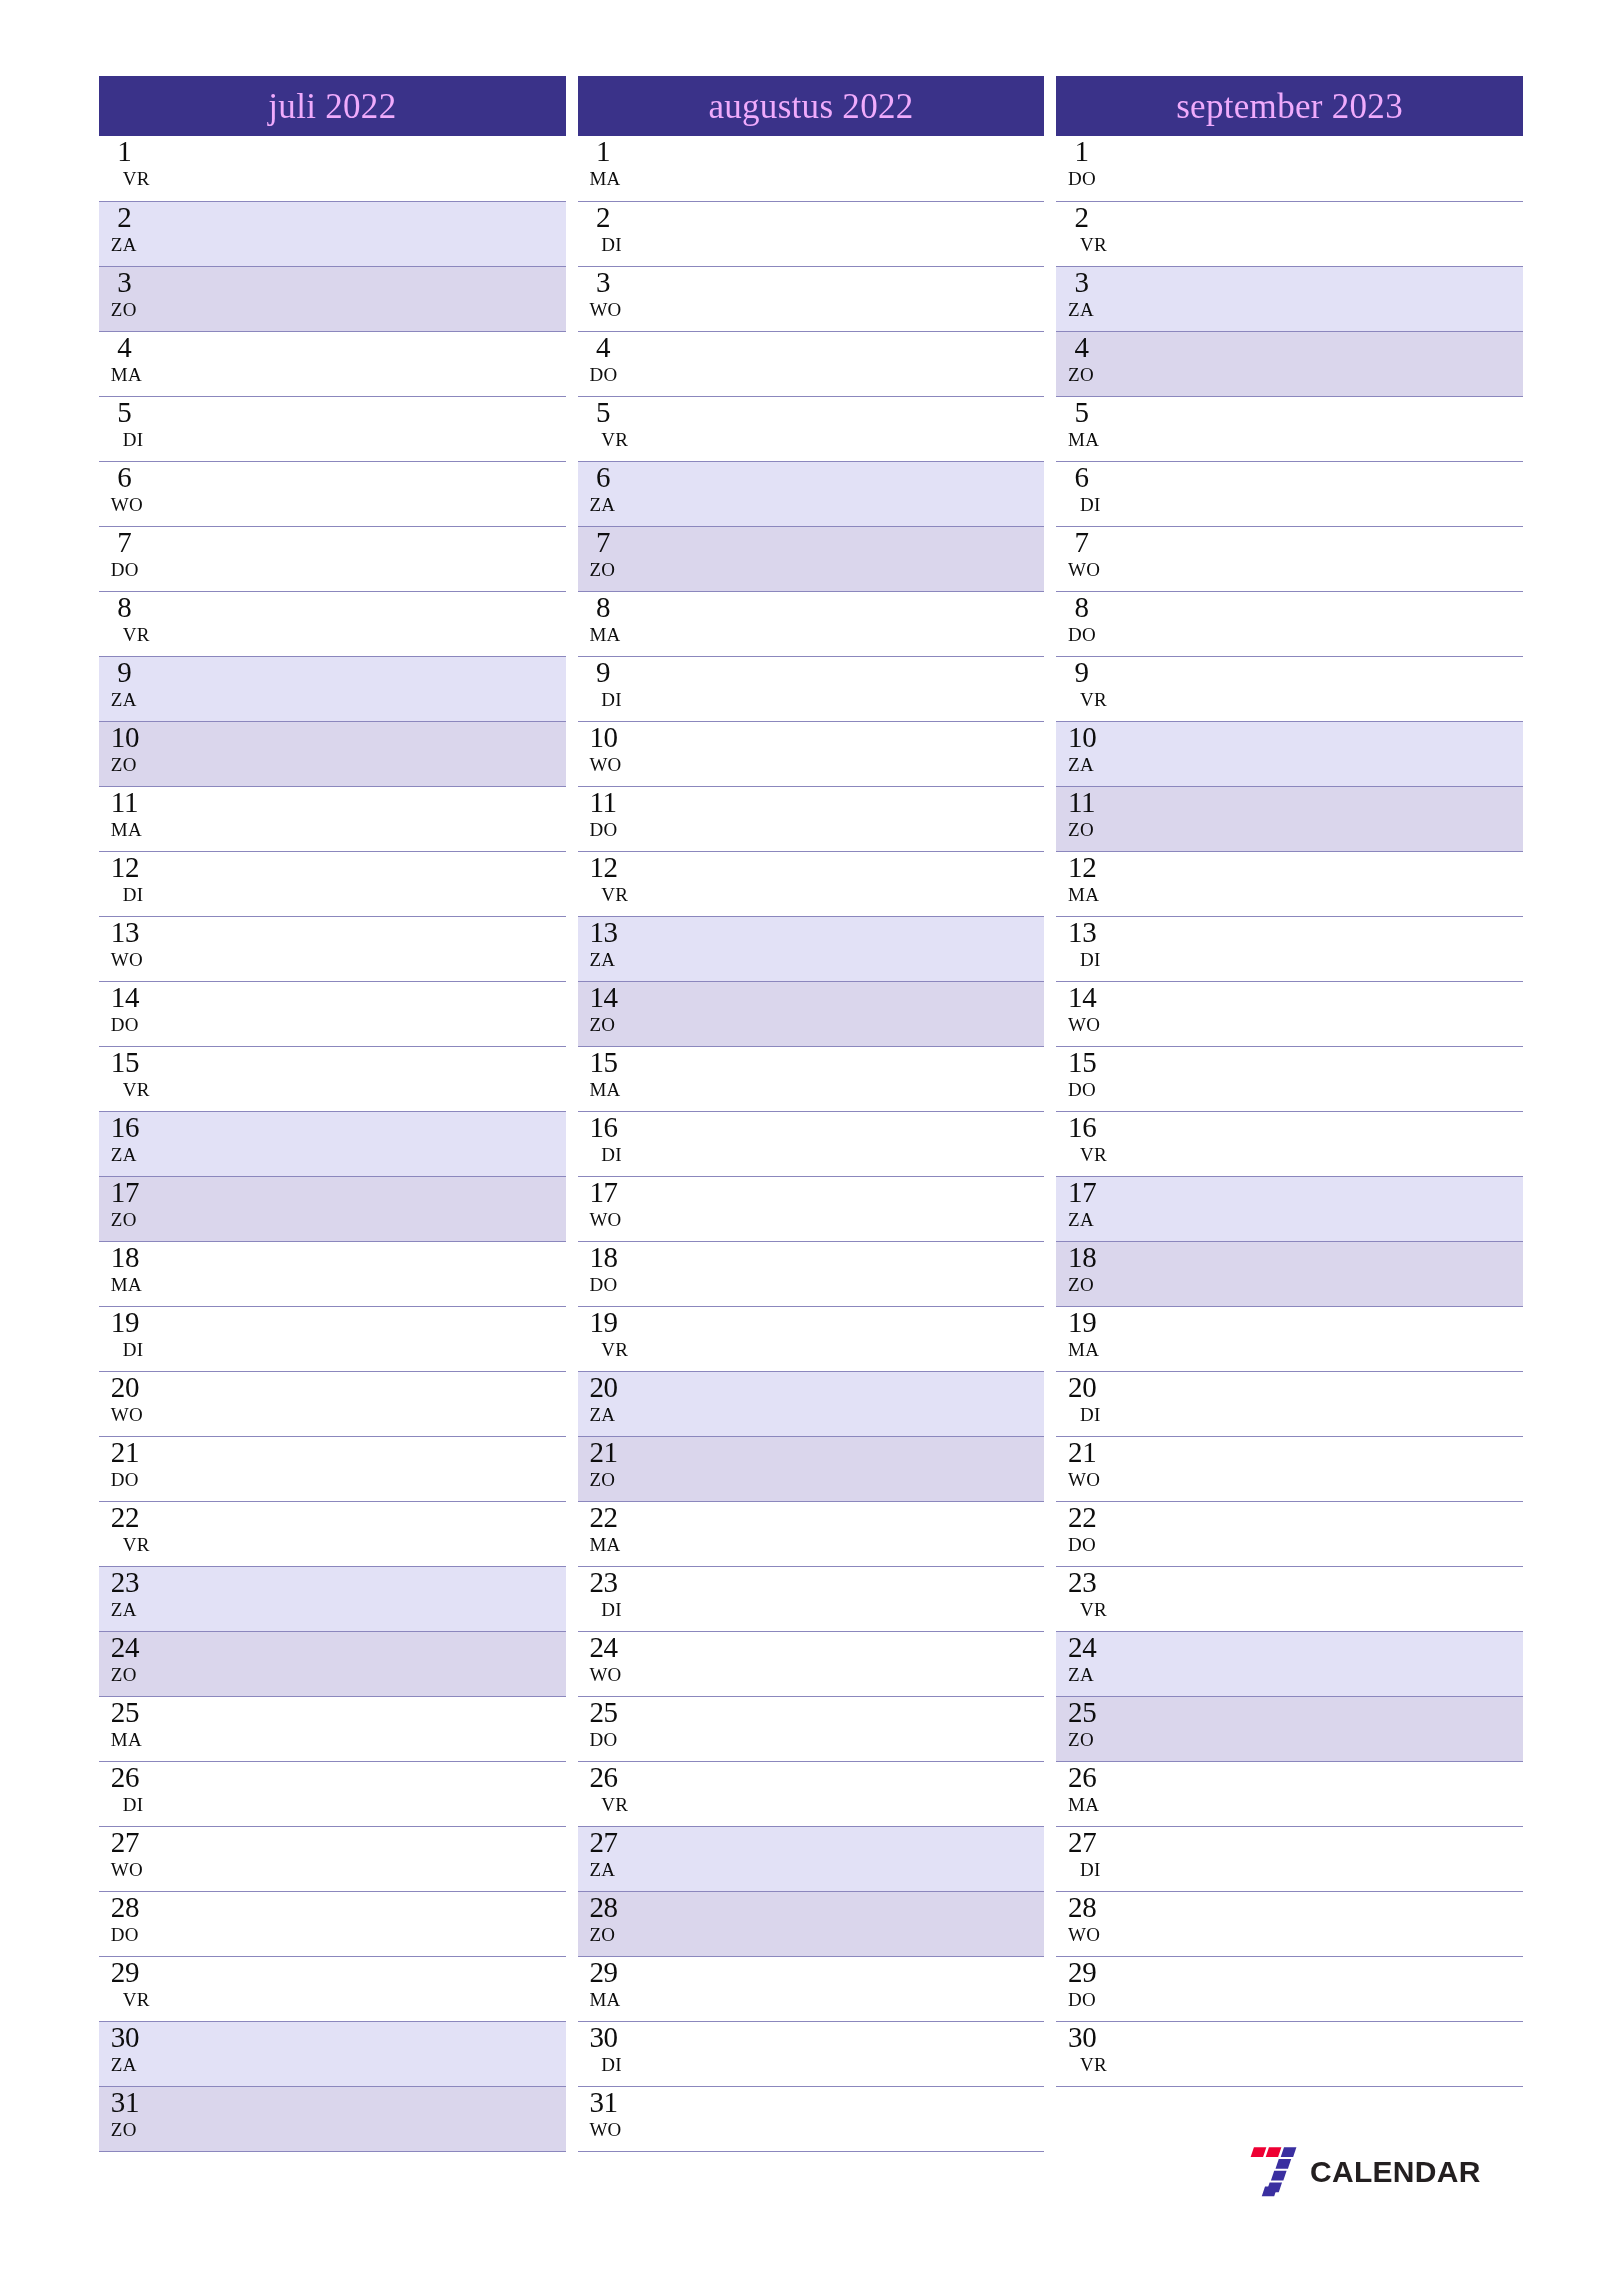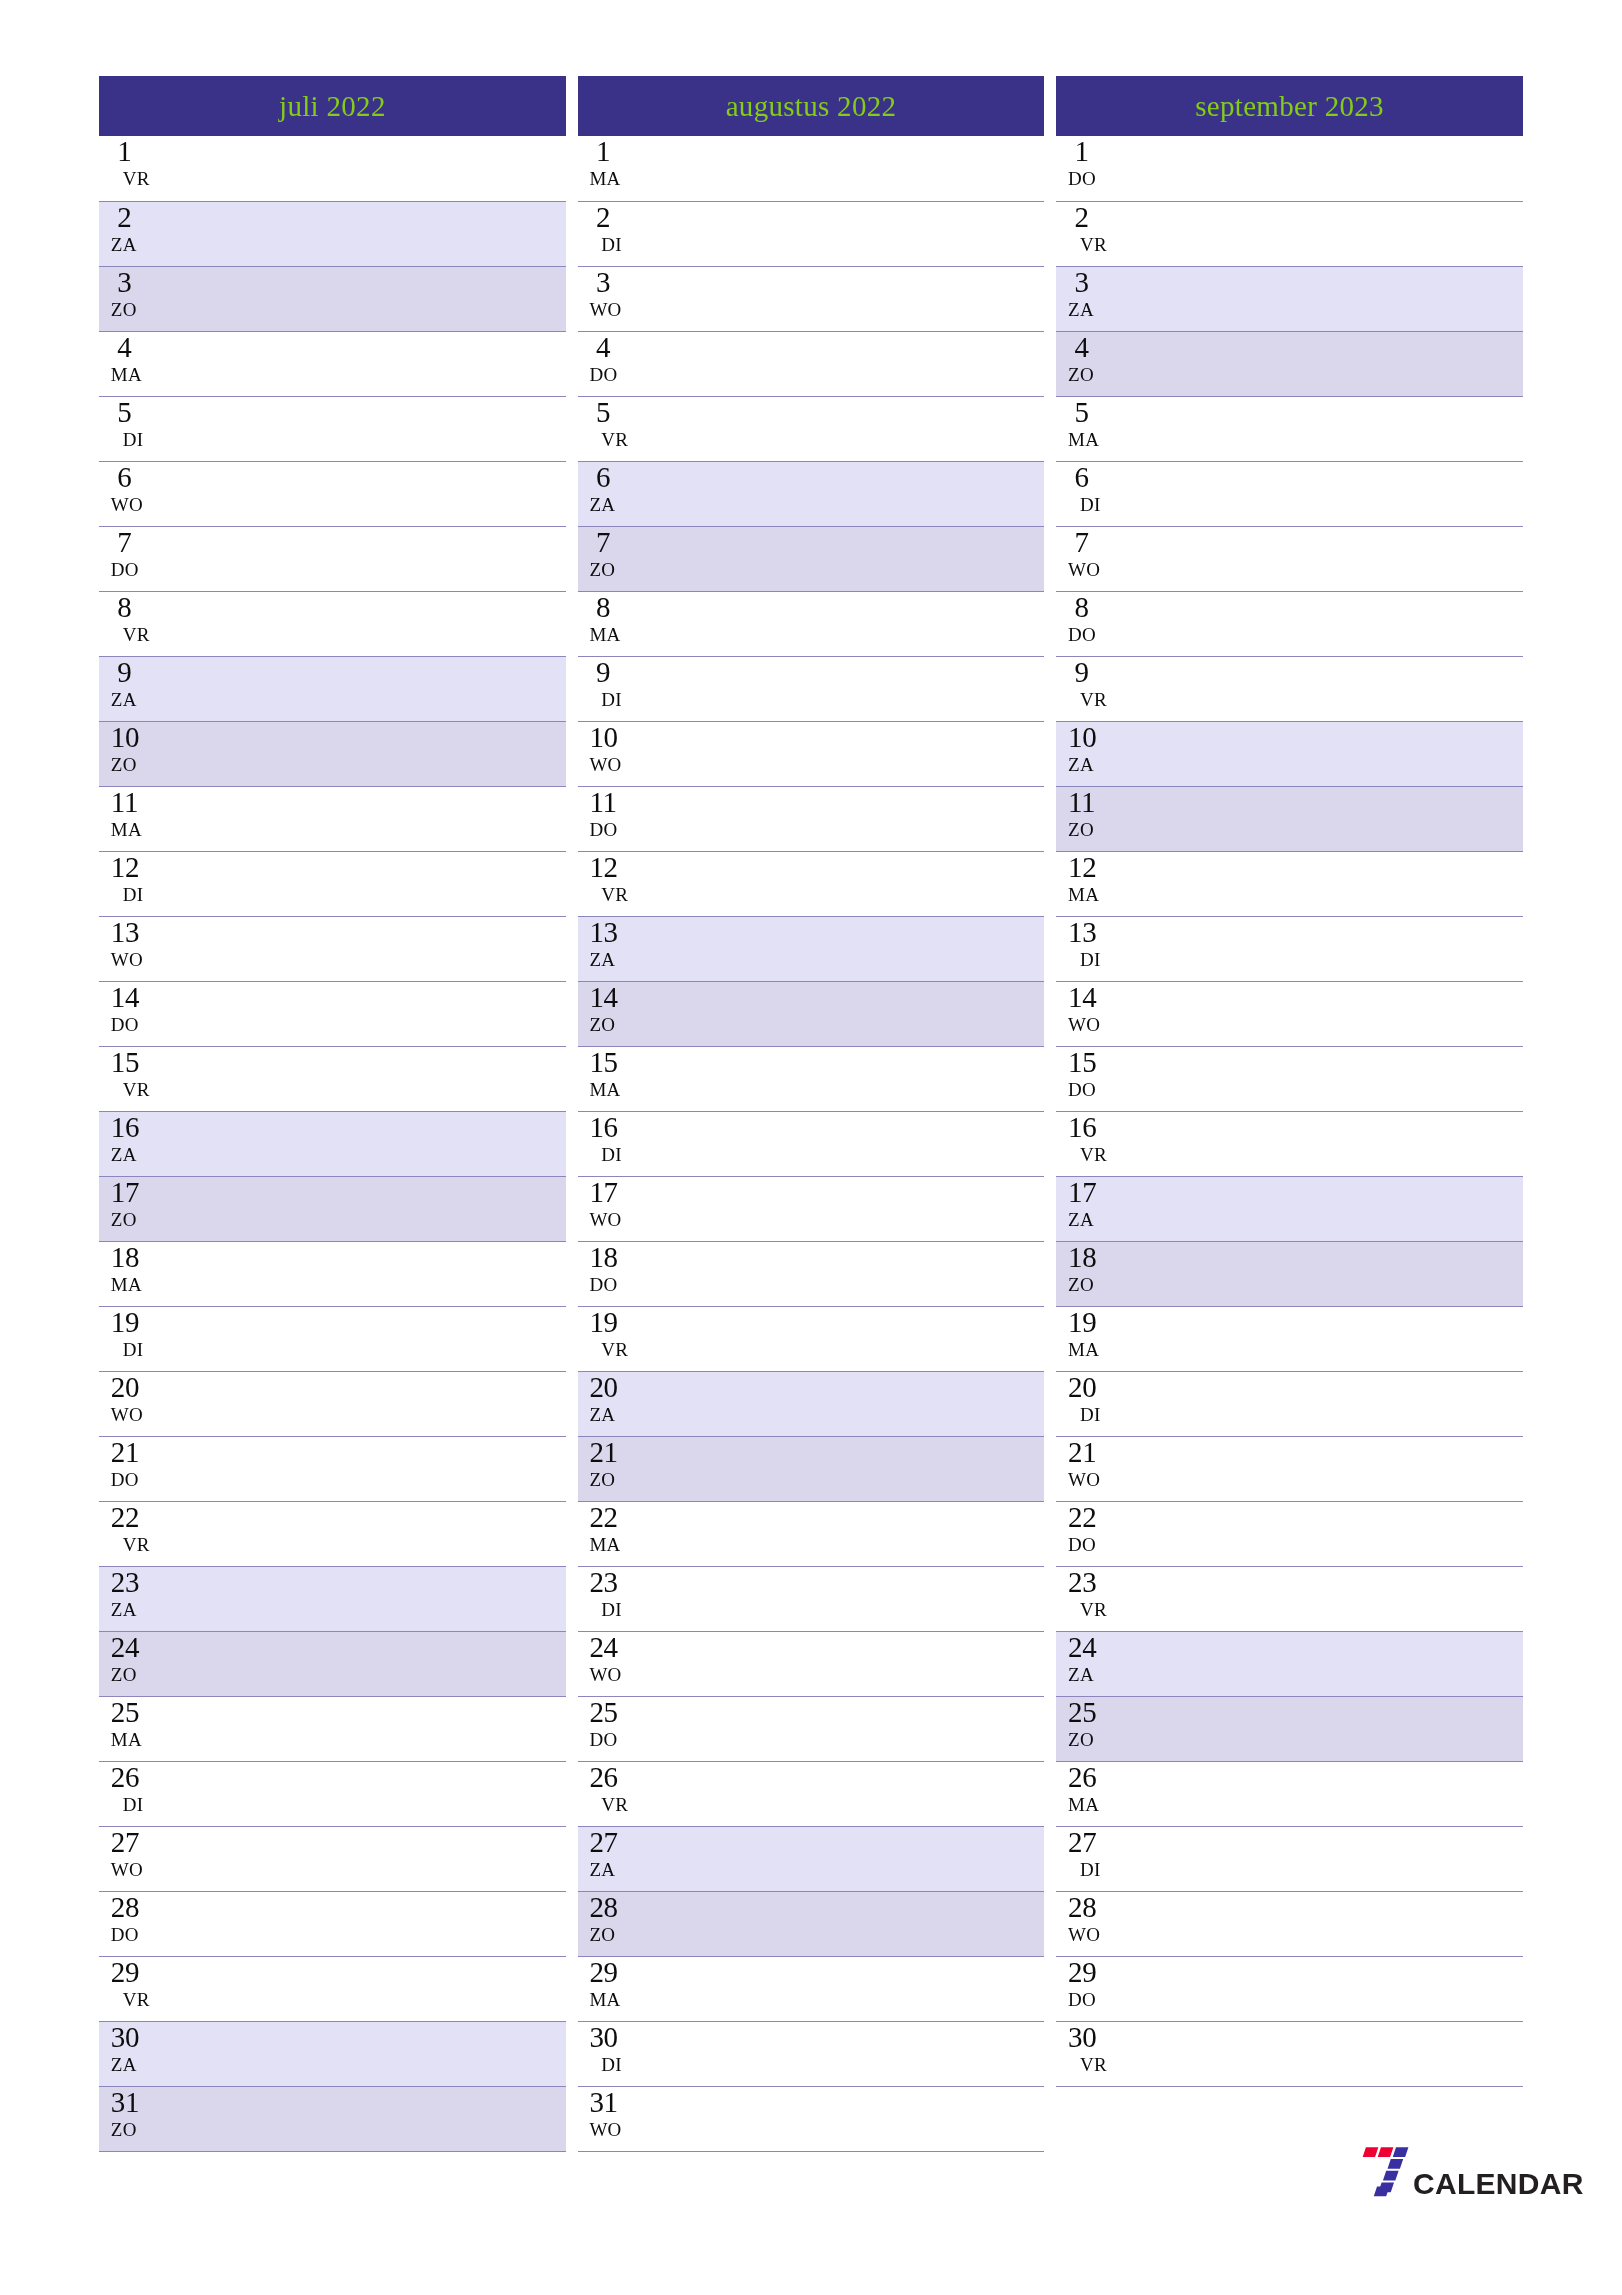--- a/index.html
+++ b/index.html
@@ -27,25 +27,25 @@
 
   .month-col {
     width: 467px;
     display: flex;
     flex-direction: column;
   }
 
   .month-header {
     height: 60px;
     background: #3a3289;
-    color: #84cc16;
+    color: #f0abfc;
     display: flex;
     align-items: center;
     justify-content: center;
-    font-size: 29px;
+    font-size: 35px;
     font-weight: normal;
     letter-spacing: 0.3px;
     line-height: 1;
     font-family: "Liberation Serif", "DejaVu Serif", serif;
   }
 
   .days {
     display: flex;
     flex-direction: column;
     border-bottom: 1.3px solid #8b87bd;
@@ -93,25 +93,25 @@
     font-family: "Liberation Serif", "DejaVu Serif", serif;
   }
   .day-abbr.narrow {
     left: 15.7px;
     margin-left: 8px;
   }
 
   
   .brand {
     position: absolute;
-    left: 1362px;
+    left: 1250px;
     top: 2145px;
     display: flex;
-    align-items: flex-end;
-    gap: 0;
+    align-items: center;
+    gap: 9px;
   }
   .brand-mark {
     width: 51px;
     height: 54px;
     position: relative;
     display: block;
   }
   .brand-text {
     font-family: "Liberation Sans", sans-serif;
     font-weight: bold;

